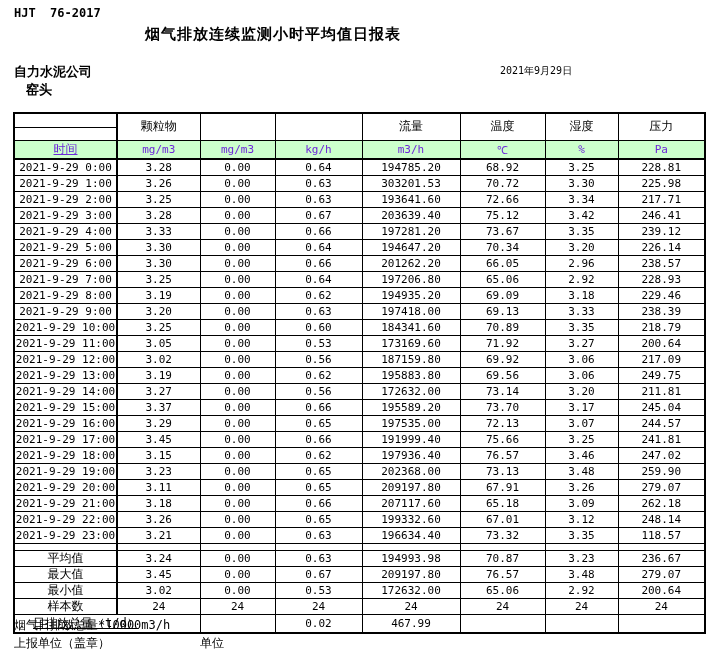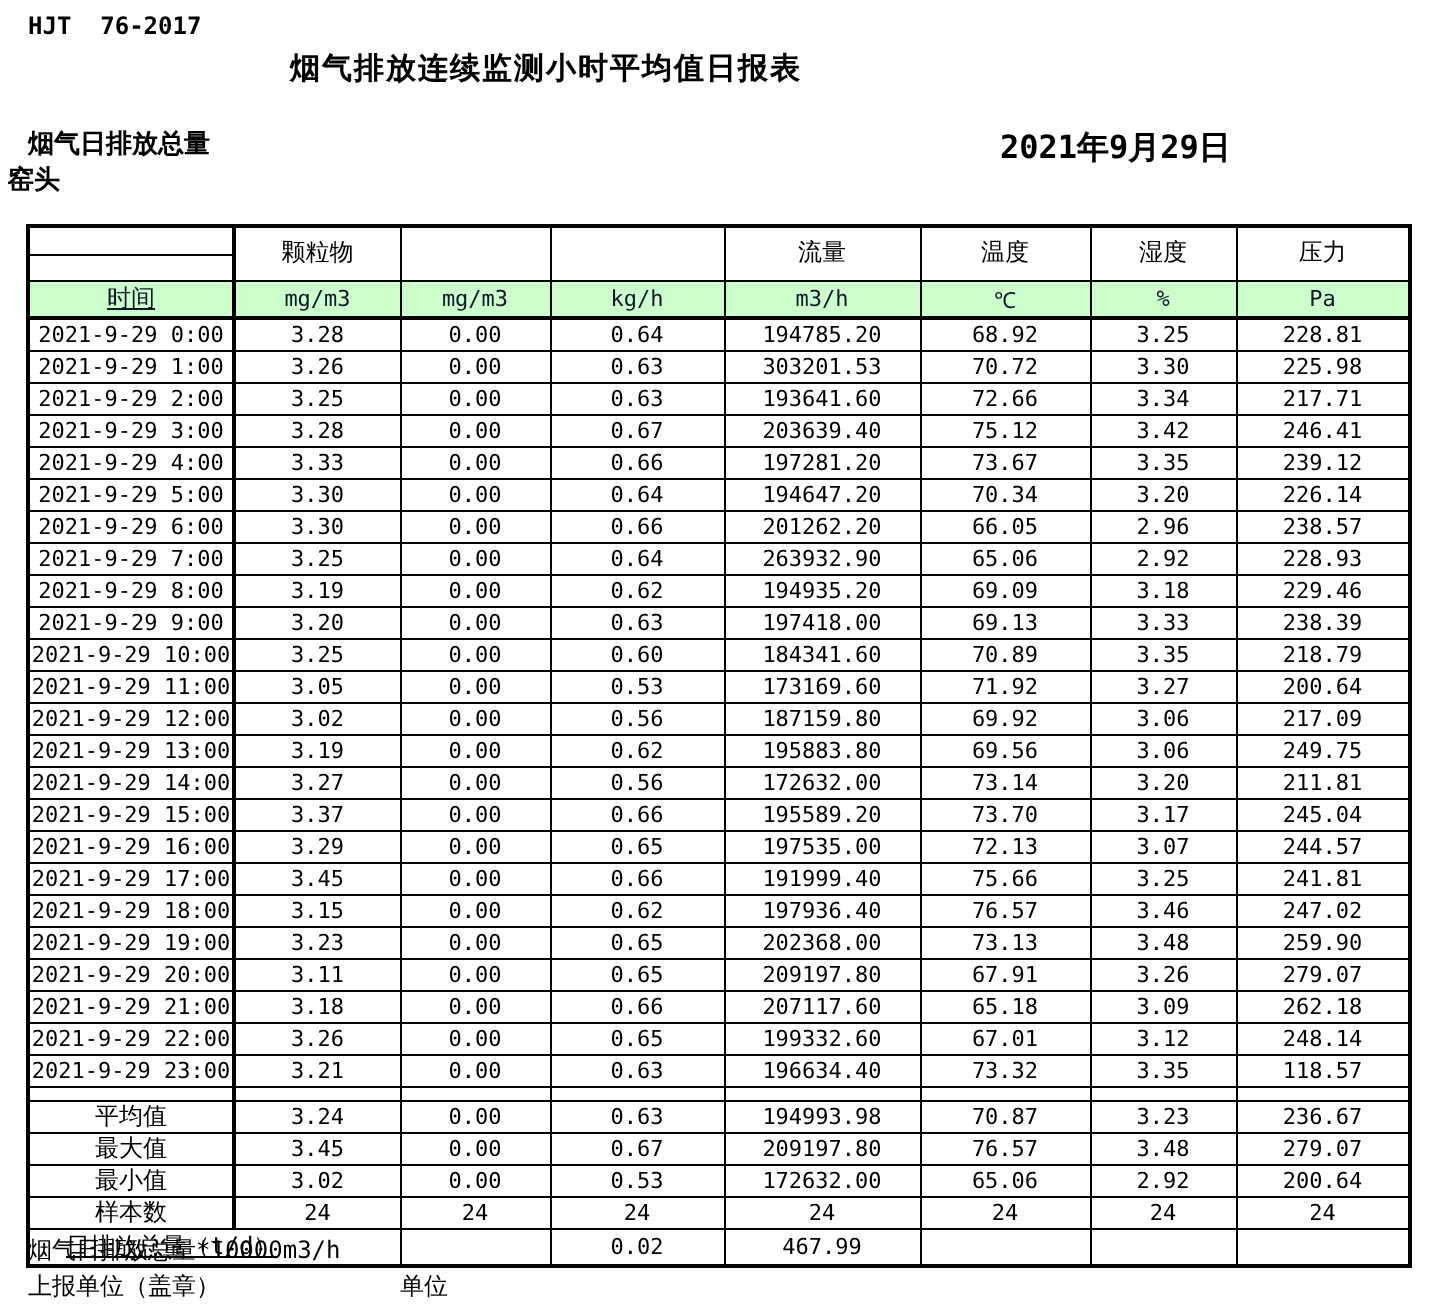--- a/index.html
+++ b/index.html
@@ -3,59 +3,59 @@
 <meta charset="utf-8">
 <style>
   * { margin:0; padding:0; box-sizing:border-box; }
   html,body { width:718px; height:654px; background:#ffffff; color:#000;
     font-family:"DejaVu Sans Mono","Liberation Mono",monospace; overflow:hidden; position:relative; }
 
   .abs { position:absolute; white-space:pre; }
   .std-no   { left:14px; top:6px;  font-size:12px; font-weight:bold; }
   .title    { left:145px; top:25px; font-size:15px; font-weight:bold; letter-spacing:1px; }
   .company  { left:14px; top:63px; font-size:13px; font-weight:bold; }
-  .station  { left:4px; top:81px; font-size:13px; font-weight:bold;font-family:Liberation Mono, monospace; }
-  .date     { left:500px; top:64px; font-size:16px;font-weight:bold; }
+  .station  { left:26px; top:81px; font-size:13px; font-weight:bold;font-family:Liberation Mono, monospace; }
+  .date     { left:500px; top:64px; font-size:10px; }
 
   table.report { position:absolute; left:13px; top:112px; width:692px;
     border-collapse:collapse; table-layout:fixed; font-size:11px;
     border:2px solid #000; }
   .report th, .report td { border:1px solid #000; text-align:center; font-weight:normal;
     padding:0; overflow:hidden; white-space:nowrap; }
   .report col.c1 { width:103px; } .report col.c2 { width:83px; }
   .report col.c3 { width:75px; }  .report col.c4 { width:87px; }
   .report col.c5 { width:98px; }  .report col.c6 { width:85px; }
   .report col.c7 { width:73px; }  .report col.c8 { width:87px; }
 
   tr.ghead1 th { height:14px; font-size:12px; }
   tr.ghead1 th[rowspan] { height:16px; }
   tr.ghead2 th { height:13px; }
   .report td.v, .report th.t { height:15px; line-height:15px; }
   
   .report th.c1b { border-right:2px solid #000; }
 
-  tr.unit-row th { height:16px; background:var(--green,#ccffcc); color:#0f172a;
+  tr.unit-row th { height:16px; background:var(--green,#ccffcc); color:#6d28d9;
     font-size:11px; border-bottom:2px solid #000; }
   tr.unit-row th.time-head { text-decoration:underline; font-size:12px; }
 
   tr.gap-row td, tr.gap-row th { height:7px; line-height:7px; }
 
   tr.summary th { font-size:12px; }
   tr.total-row th { text-align:left; padding-left:18px; text-decoration:underline; font-size:12px; }
 
   .foot-note { left:14px; top:617px; font-size:12px; }
   .foot-report { left:14px; top:635px; font-size:12px; }
   .foot-unit { left:200px; top:635px; font-size:12px;text-align:right; }
 </style>
 </head>
 <body>
 
 <div class="abs std-no">HJT  76-2017</div>
 <div class="abs title">烟气排放连续监测小时平均值日报表</div>
-<div class="abs company">烟气日排放总量</div>
+<div class="abs company">自力水泥公司</div>
 <div class="abs station">窑头</div>
 <div class="abs date">2021年9月29日</div>
 
 <table class="report">
   <colgroup>
     <col class="c1">
       <col class="c2">
       <col class="c3">
       <col class="c4">
     <col class="c5">
@@ -157,21 +157,21 @@
         <td class="v">201262.20</td>
         <td class="v">66.05</td>
         <td class="v">2.96</td>
         <td class="v">238.57</td>
       </tr>
       <tr>
         <th class="t c1b">2021-9-29 7:00</th>
         <td class="v">3.25</td>
         <td class="v">0.00</td>
         <td class="v">0.64</td>
-        <td class="v">263932.90</td>
+        <td class="v">197206.80</td>
         <td class="v">65.06</td>
         <td class="v">2.92</td>
         <td class="v">228.93</td>
       </tr>
       <tr>
         <th class="t c1b">2021-9-29 8:00</th>
         <td class="v">3.19</td>
         <td class="v">0.00</td>
         <td class="v">0.62</td>
         <td class="v">194935.20</td>

